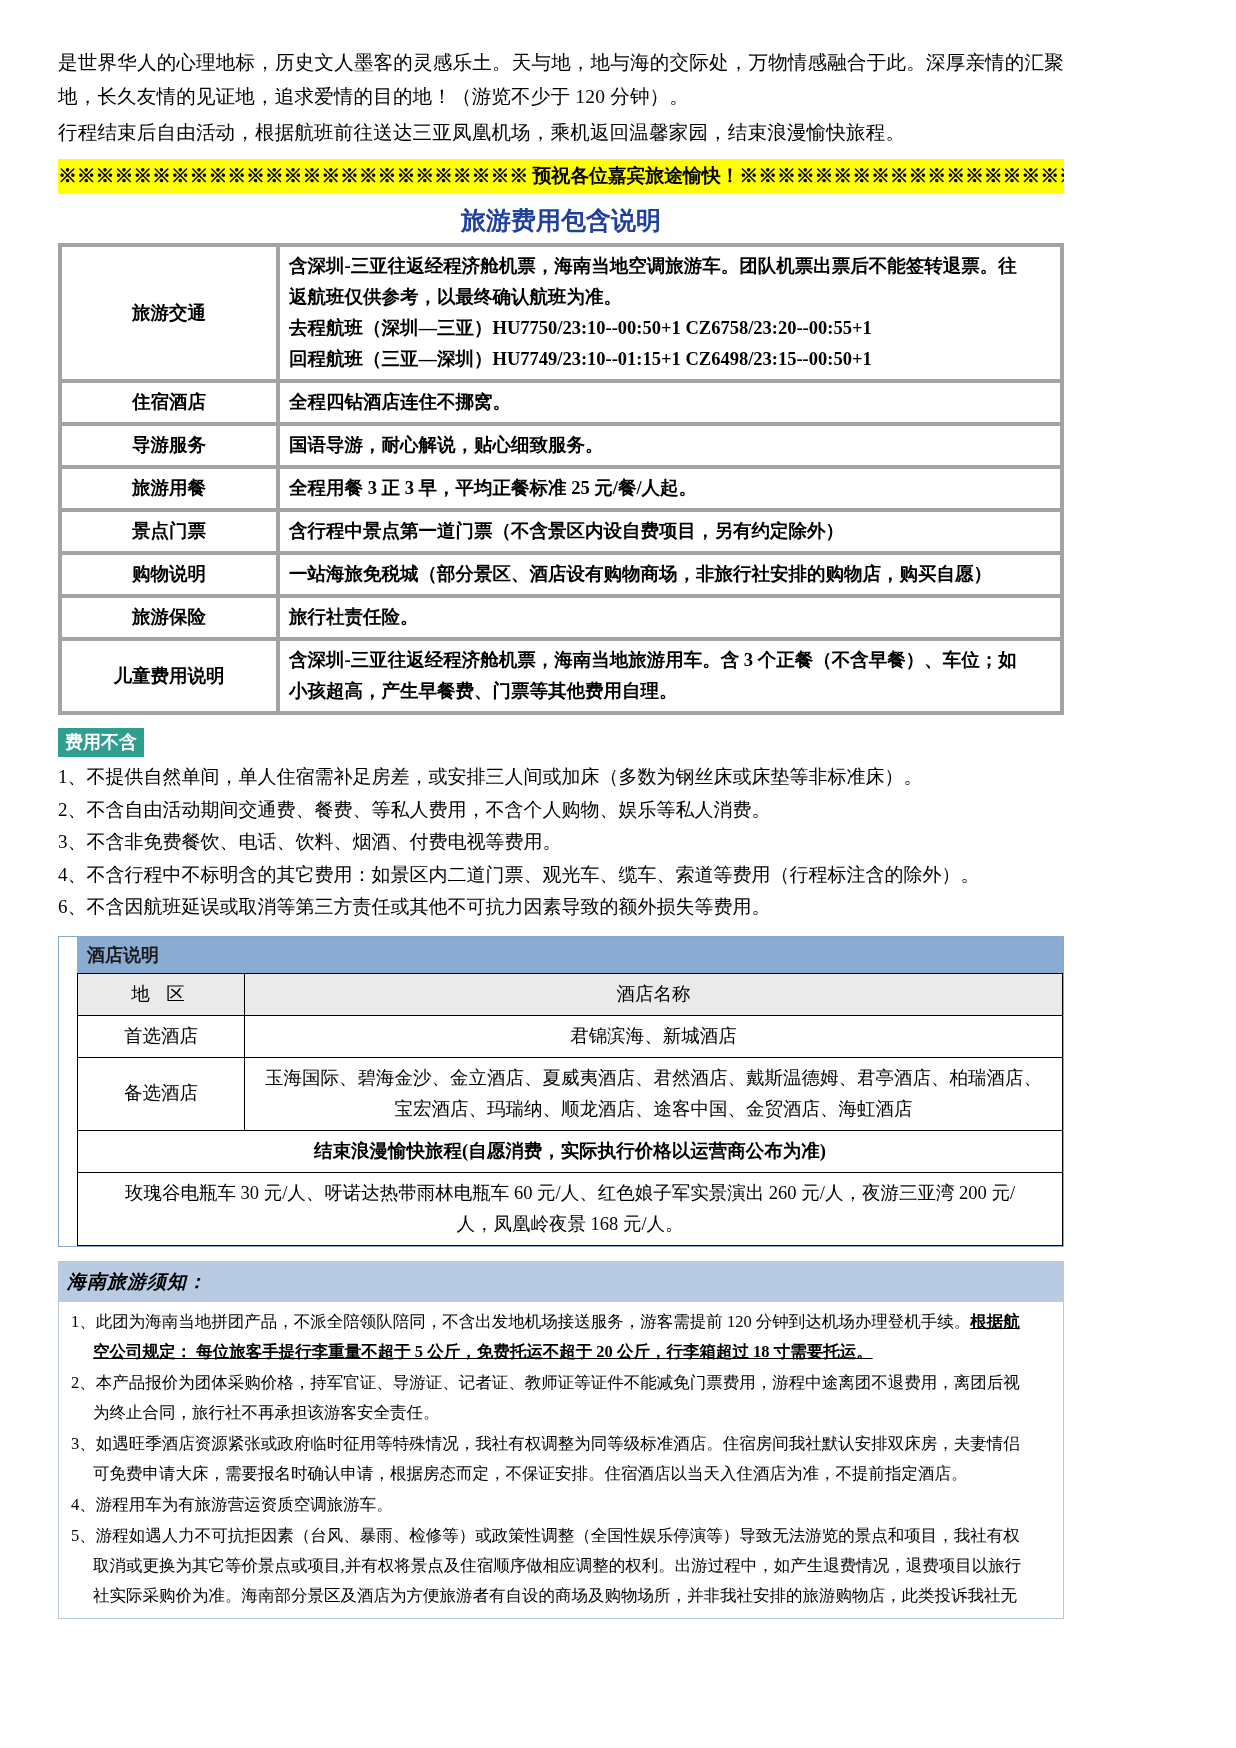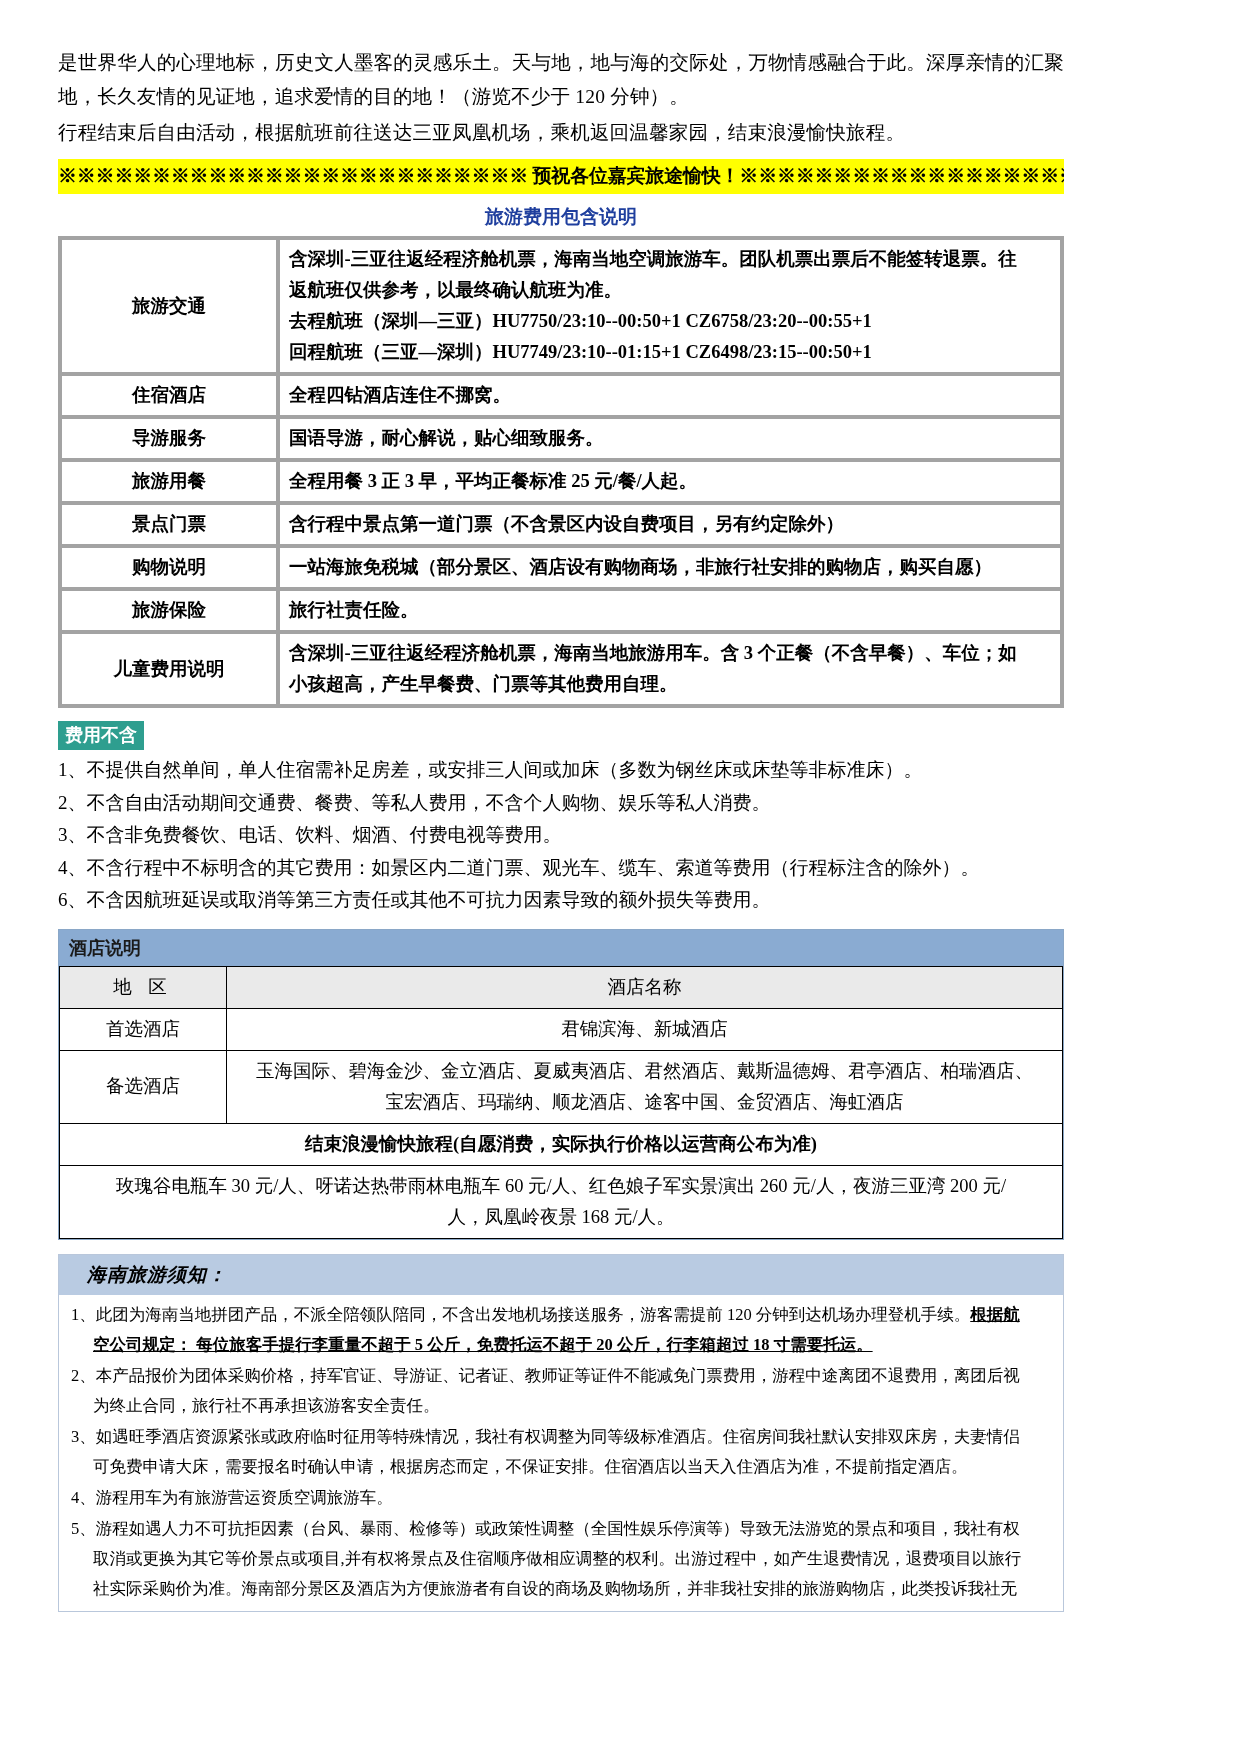--- a/index.html
+++ b/index.html
@@ -48,21 +48,21 @@
     padding: 2px 0 3px 0;
     white-space: nowrap;
     overflow: hidden;
     letter-spacing: -0.2px;
   }
 
   
   .blue-title {
     color: #1f3f9e;
     font-weight: bold;
-    font-size: 19px;
+    font-size: 25px;
     text-align: center;
     margin: 10px 0 6px 0;
     font-family: "Liberation Sans", "DejaVu Sans", sans-serif;
   }
 
   
   table.fee-table {
     border-collapse: collapse;
     width: 1006px;
     table-layout: fixed;
@@ -107,20 +107,21 @@
     margin: 0;
     white-space: nowrap;
   }
 
   
   .hotel-block {
     margin-top: 12px;
     width: 1006px;
     border: 1px solid #8aa7c7;
     box-sizing: border-box;
+    padding-left: 18px;
   }
   .hotel-head {
     background: #8aabd2;
     color: #1a1a1a;
     font-weight: bold;
     font-size: 18px;
     line-height: 30px;
     padding: 3px 10px;
     font-family: "Liberation Sans", "DejaVu Sans", sans-serif;
   }
@@ -152,21 +153,21 @@
     margin-top: 14px;
     width: 1006px;
     border: 1px solid #b9c7db;
     box-sizing: border-box;
   }
   .notice-head {
     background: #b9cbe2;
     font-weight: bold;
     font-size: 19px;
     line-height: 34px;
-    padding: 3px 28px;
+    padding: 3px 8px;
     font-style: italic;
     font-family: "Liberation Sans", "DejaVu Sans", sans-serif;
     letter-spacing: 1px;
   }
   .notice-body { padding: 5px 12px 6px 12px; }
   .notice-item {
     font-size: 16.5px;
     line-height: 30px;
     text-align: justify;
     margin: 0 0 1px 0;

